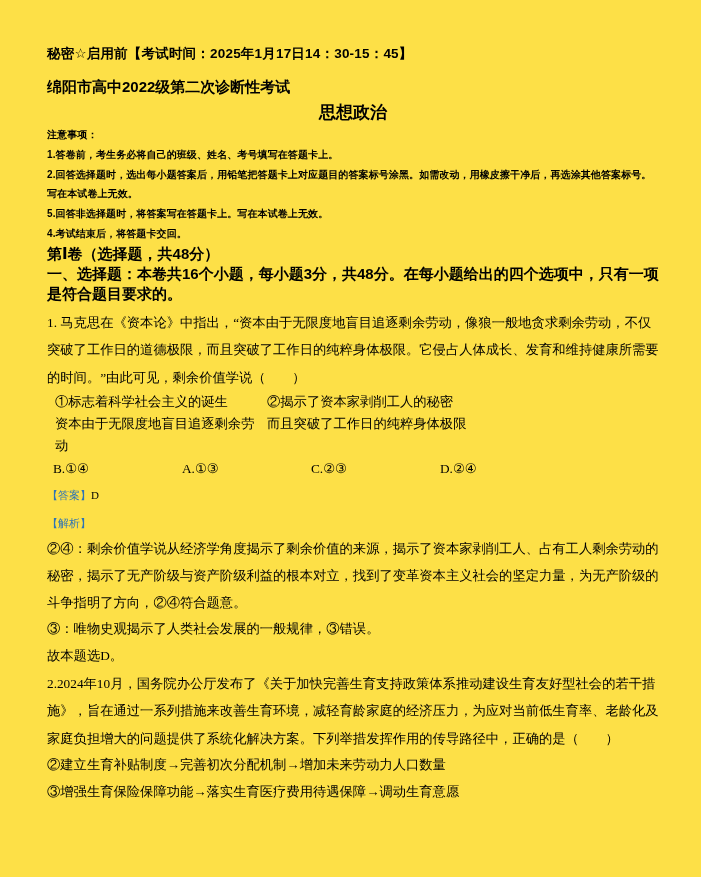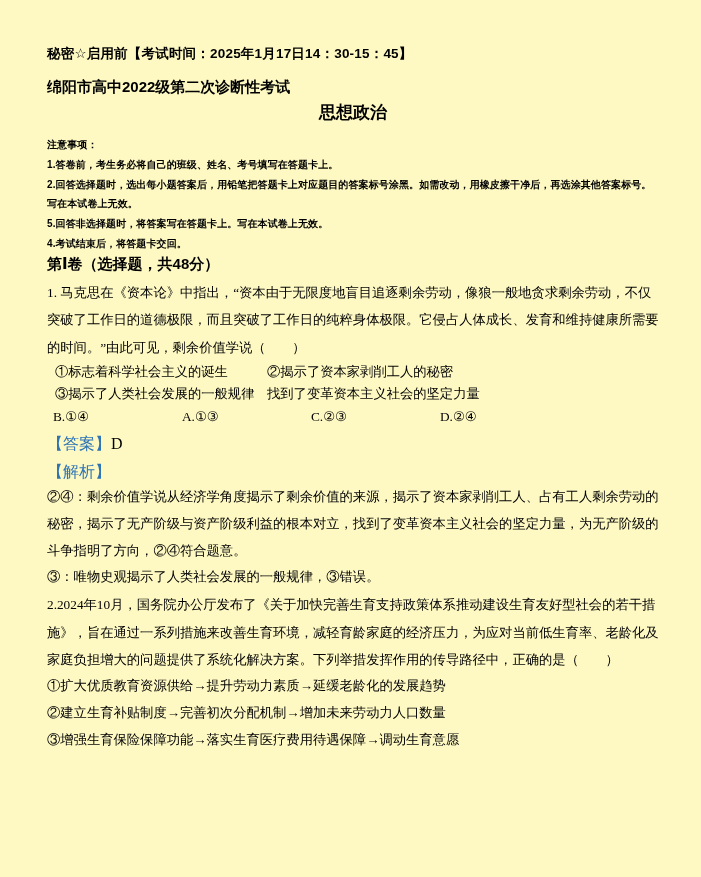--- a/index.html
+++ b/index.html
@@ -2,21 +2,21 @@
 <html><head>
 <meta charset="utf-8">
 <style>
   * { margin: 0; padding: 0; box-sizing: border-box; }
   html, body { background: #ffffff; }
   .page {
     position: relative;
     width: 701px;
     height: 877px;
     margin: 0 auto;
-    background: #fef9c3;
+    background: #fde047;
     color: #000000;
     padding: 45px 42px 0 47px;
     overflow: hidden;
     font-family: "Liberation Serif", "DejaVu Serif", serif;
   }
   .hdr-font { font-family: "Liberation Sans", "DejaVu Sans", sans-serif; font-weight: bold; }
   .secret-line {
     font-size: 13.5px;
     line-height: 18px;
     margin-bottom: 11px;
@@ -24,21 +24,21 @@
   }
   .exam-title {
     font-size: 15px;
     line-height: 26px;
     text-align: left;
   }
   .exam-subject {
     font-size: 17px;
     line-height: 25px;
     text-align: center;
-    margin-bottom: 10px;
+    margin-bottom: 0;
   }
   .notice { font-size: 10px; line-height: 19.8px; }
   .notice-row { letter-spacing: 0.1px; }
   .volume-title {
     font-size: 15px;
     line-height: 20px;
     text-align: left;
   }
   .instruction {
     font-size: 15px;
@@ -49,21 +49,21 @@
   .stmt-grid { font-size: 13.3px; line-height: 22px; padding-left: 8px; }
   .stmt-row { display: flex; }
   .stmt-cell-left { width: 212px; flex: 0 0 auto; }
   .choice-row {
     display: flex;
     font-size: 13.3px;
     line-height: 23px;
     padding-left: 6px;
   }
   .choice { width: 129px; flex: 0 0 auto; }
-  .ans-line { font-size: 16px; line-height: 25px; margin-top: 3px; }
+  .ans-line { font-size: 11px; line-height: 25px; margin-top: 3px; }
   .blue { color: #2E74B5; }
   .detail-para { font-size: 13.3px; line-height: 26.8px; }
   .q2-options { font-size: 13.3px; line-height: 26.8px; }
 </style>
 </head>
 <body>
 
 <div class="page">
 
   <div class="secret-line hdr-font">秘密☆启用前【考试时间：2025年1月17日14：30-15：45】</div>
@@ -73,53 +73,54 @@
 
   <div class="notice hdr-font">
     <div class="notice-row">注意事项：</div>
     <div class="notice-row">1.答卷前，考生务必将自己的班级、姓名、考号填写在答题卡上。</div>
     <div class="notice-row">2.回答选择题时，选出每小题答案后，用铅笔把答题卡上对应题目的答案标号涂黑。如需改动，用橡皮擦干净后，再选涂其他答案标号。写在本试卷上无效。</div>
     <div class="notice-row">5.回答非选择题时，将答案写在答题卡上。写在本试卷上无效。</div>
     <div class="notice-row">4.考试结束后，将答题卡交回。</div>
   </div>
 
   <div class="volume-title hdr-font">第Ⅰ卷（选择题，共48分）</div>
+  <div class="instruction hdr-font">一、选择题：本卷共16个小题，每小题3分，共48分。在每小题给出的四个选项中，只有一项是符合题目要求的。</div>
 
   <div class="body-text q-stem">1. 马克思在《资本论》中指出，“资本由于无限度地盲目追逐剩余劳动，像狼一般地贪求剩余劳动，不仅突破了工作日的道德极限，而且突破了工作日的纯粹身体极限。它侵占人体成长、发育和维持健康所需要的时间。”由此可见，剩余价值学说（　　）</div>
 
   <div class="stmt-grid">
     <div class="stmt-row">
       <span class="stmt-cell-left">①标志着科学社会主义的诞生</span>
       <span>②揭示了资本家剥削工人的秘密</span>
     </div>
     <div class="stmt-row">
-      <span class="stmt-cell-left">③揭示了人类社会发展的一般规律</span>
-      <span>找到了变革资本主义社会的坚定力量</span>
+      <span class="stmt-cell-left">资本由于无限度地盲目追逐剩余劳动</span>
+      <span>而且突破了工作日的纯粹身体极限</span>
     </div>
   </div>
 
   <div class="choice-row">
     <span class="choice">B.①④</span>
     <span class="choice">A.①③</span>
     <span class="choice">C.②③</span>
     <span class="choice">D.②④</span>
   </div>
 
   <div class="ans-line">
     <span class="blue">【答案】</span><span>D</span>
   </div>
 
   <div class="ans-line">
     <span class="blue">【解析】</span>
   </div>
 
   <div class="detail-para">②④：剩余价值学说从经济学角度揭示了剩余价值的来源，揭示了资本家剥削工人、占有工人剩余劳动的秘密，揭示了无产阶级与资产阶级利益的根本对立，找到了变革资本主义社会的坚定力量，为无产阶级的斗争指明了方向，②④符合题意。</div>
   <div class="detail-para">③：唯物史观揭示了人类社会发展的一般规律，③错误。</div>
+  <div class="detail-para">故本题选D。</div>
 
   <div class="body-text">2.2024年10月，国务院办公厅发布了《关于加快完善生育支持政策体系推动建设生育友好型社会的若干措施》，旨在通过一系列措施来改善生育环境，减轻育龄家庭的经济压力，为应对当前低生育率、老龄化及家庭负担增大的问题提供了系统化解决方案。下列举措发挥作用的传导路径中，正确的是（　　）</div>
 
   <div class="q2-options">
-    <div>①扩大优质教育资源供给→提升劳动力素质→延缓老龄化的发展趋势</div>
     <div>②建立生育补贴制度→完善初次分配机制→增加未来劳动力人口数量</div>
     <div>③增强生育保险保障功能→落实生育医疗费用待遇保障→调动生育意愿</div>
   </div>
 
 </div>
 
 </body></html>

